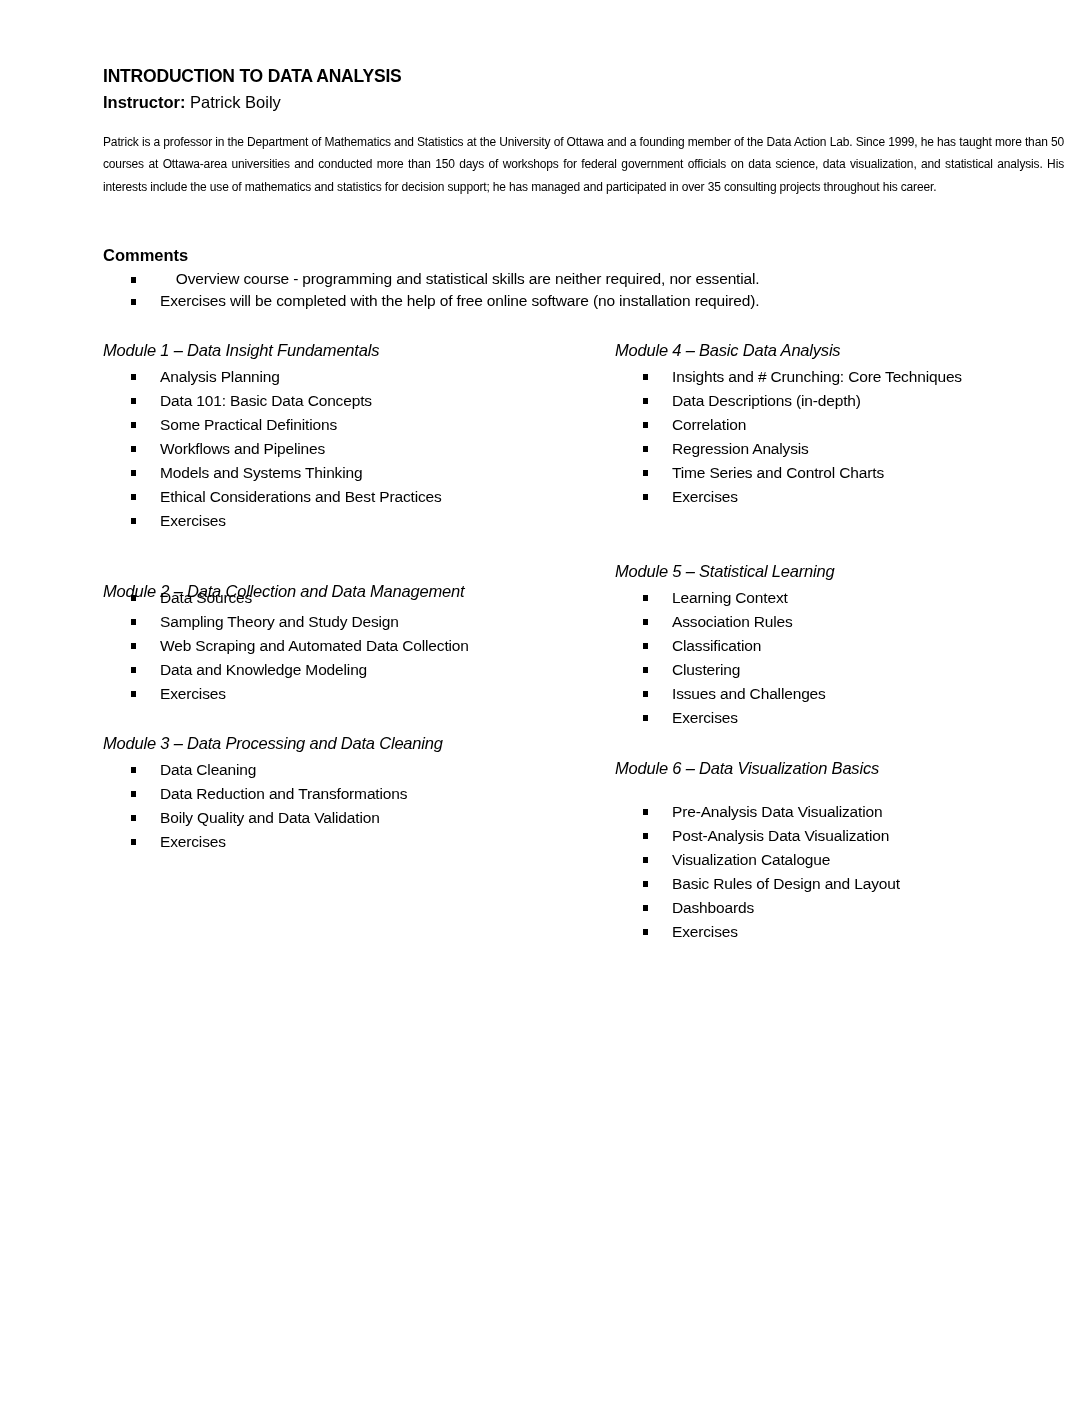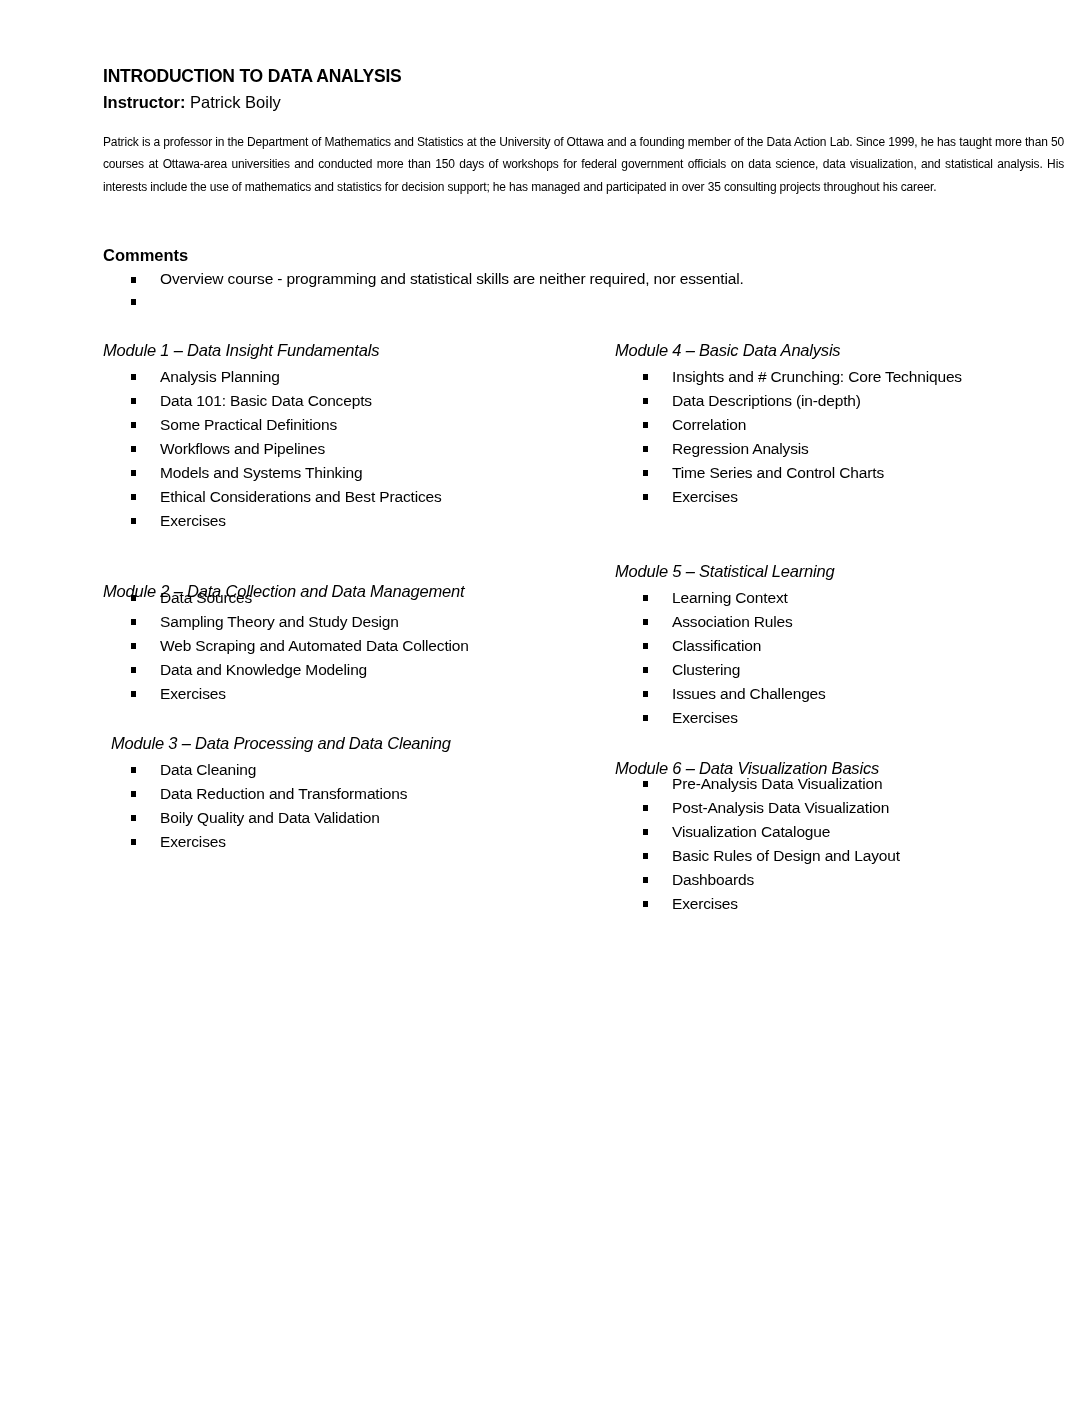--- a/index.html
+++ b/index.html
@@ -26,21 +26,21 @@
 <div class="abs instr">
   <b>Instructor:</b>
   <span>Patrick Boily</span>
 </div>
 
 <div class="abs para">Patrick is a professor in the Department of Mathematics and Statistics at the University of Ottawa and a founding member of the Data Action Lab. Since 1999, he has taught more than 50 courses at Ottawa-area universities and conducted more than 150 days of workshops for federal government officials on data science, data visualization, and statistical analysis. His interests include the use of mathematics and statistics for decision support; he has managed and participated in over 35 consulting projects throughout his career.</div>
 
 <div class="abs comments-h">Comments</div>
 <ul class="list cmt" style="left:160px; top:268px;text-align:right;">
   <li><span class="sq"></span><span>Overview course - programming and statistical skills are neither required, nor essential.</span></li>
-  <li><span class="sq"></span></li>
+  <li><span class="sq"></span><span>Exercises will be completed with the help of free online software (no installation required).</span></li>
 </ul>
 
 <div class="abs mod-h" style="left:64px; top:341px;">Module 1 – Data Insight Fundamentals</div>
 <ul class="list" style="left:160px; top:365px;">
   <li><span class="sq"></span><span>Analysis Planning</span></li>
   <li><span class="sq"></span><span>Data 101: Basic Data Concepts</span></li>
   <li><span class="sq"></span><span>Some Practical Definitions</span></li>
   <li><span class="sq"></span><span>Workflows and Pipelines</span></li>
   <li><span class="sq"></span><span>Models and Systems Thinking</span></li>
   <li><span class="sq"></span><span>Ethical Considerations and Best Practices</span></li>
@@ -49,21 +49,21 @@
 
 <div class="abs mod-h" style="left:64px; top:582px;text-align:right;">Module 2 – Data Collection and Data Management</div>
 <ul class="list" style="left:160px; top:586px;">
   <li><span class="sq"></span><span>Data Sources</span></li>
   <li><span class="sq"></span><span>Sampling Theory and Study Design</span></li>
   <li><span class="sq"></span><span>Web Scraping and Automated Data Collection</span></li>
   <li><span class="sq"></span><span>Data and Knowledge Modeling</span></li>
   <li><span class="sq"></span><span>Exercises</span></li>
 </ul>
 
-<div class="abs mod-h" style="left:72px; top:734px;">Module 3 – Data Processing and Data Cleaning</div>
+<div class="abs mod-h" style="left:64px; top:734px;">Module 3 – Data Processing and Data Cleaning</div>
 <ul class="list" style="left:160px; top:758px;">
   <li><span class="sq"></span><span>Data Cleaning</span></li>
   <li><span class="sq"></span><span>Data Reduction and Transformations</span></li>
   <li><span class="sq"></span><span>Boily Quality and Data Validation</span></li>
   <li><span class="sq"></span><span>Exercises</span></li>
 </ul>
 
 <div class="abs mod-h" style="left:576px; top:341px;">Module 4 – Basic Data Analysis</div>
 <ul class="list" style="left:672px; top:365px;">
   <li><span class="sq"></span><span>Insights and # Crunching: Core Techniques</span></li>
@@ -78,20 +78,20 @@
 <ul class="list" style="left:672px; top:586px;">
   <li><span class="sq"></span><span>Learning Context</span></li>
   <li><span class="sq"></span><span>Association Rules</span></li>
   <li><span class="sq"></span><span>Classification</span></li>
   <li><span class="sq"></span><span>Clustering</span></li>
   <li><span class="sq"></span><span>Issues and Challenges</span></li>
   <li><span class="sq"></span><span>Exercises</span></li>
 </ul>
 
 <div class="abs mod-h" style="left:576px; top:759px;">Module 6 – Data Visualization Basics</div>
-<ul class="list" style="left:672px; top:772px;">
+<ul class="list" style="left:672px; top:800px;">
   <li><span class="sq"></span><span>Pre-Analysis Data Visualization</span></li>
   <li><span class="sq"></span><span>Post-Analysis Data Visualization</span></li>
   <li><span class="sq"></span><span>Visualization Catalogue</span></li>
   <li><span class="sq"></span><span>Basic Rules of Design and Layout</span></li>
   <li><span class="sq"></span><span>Dashboards</span></li>
   <li><span class="sq"></span><span>Exercises</span></li>
 </ul>
 
 </body></html>

